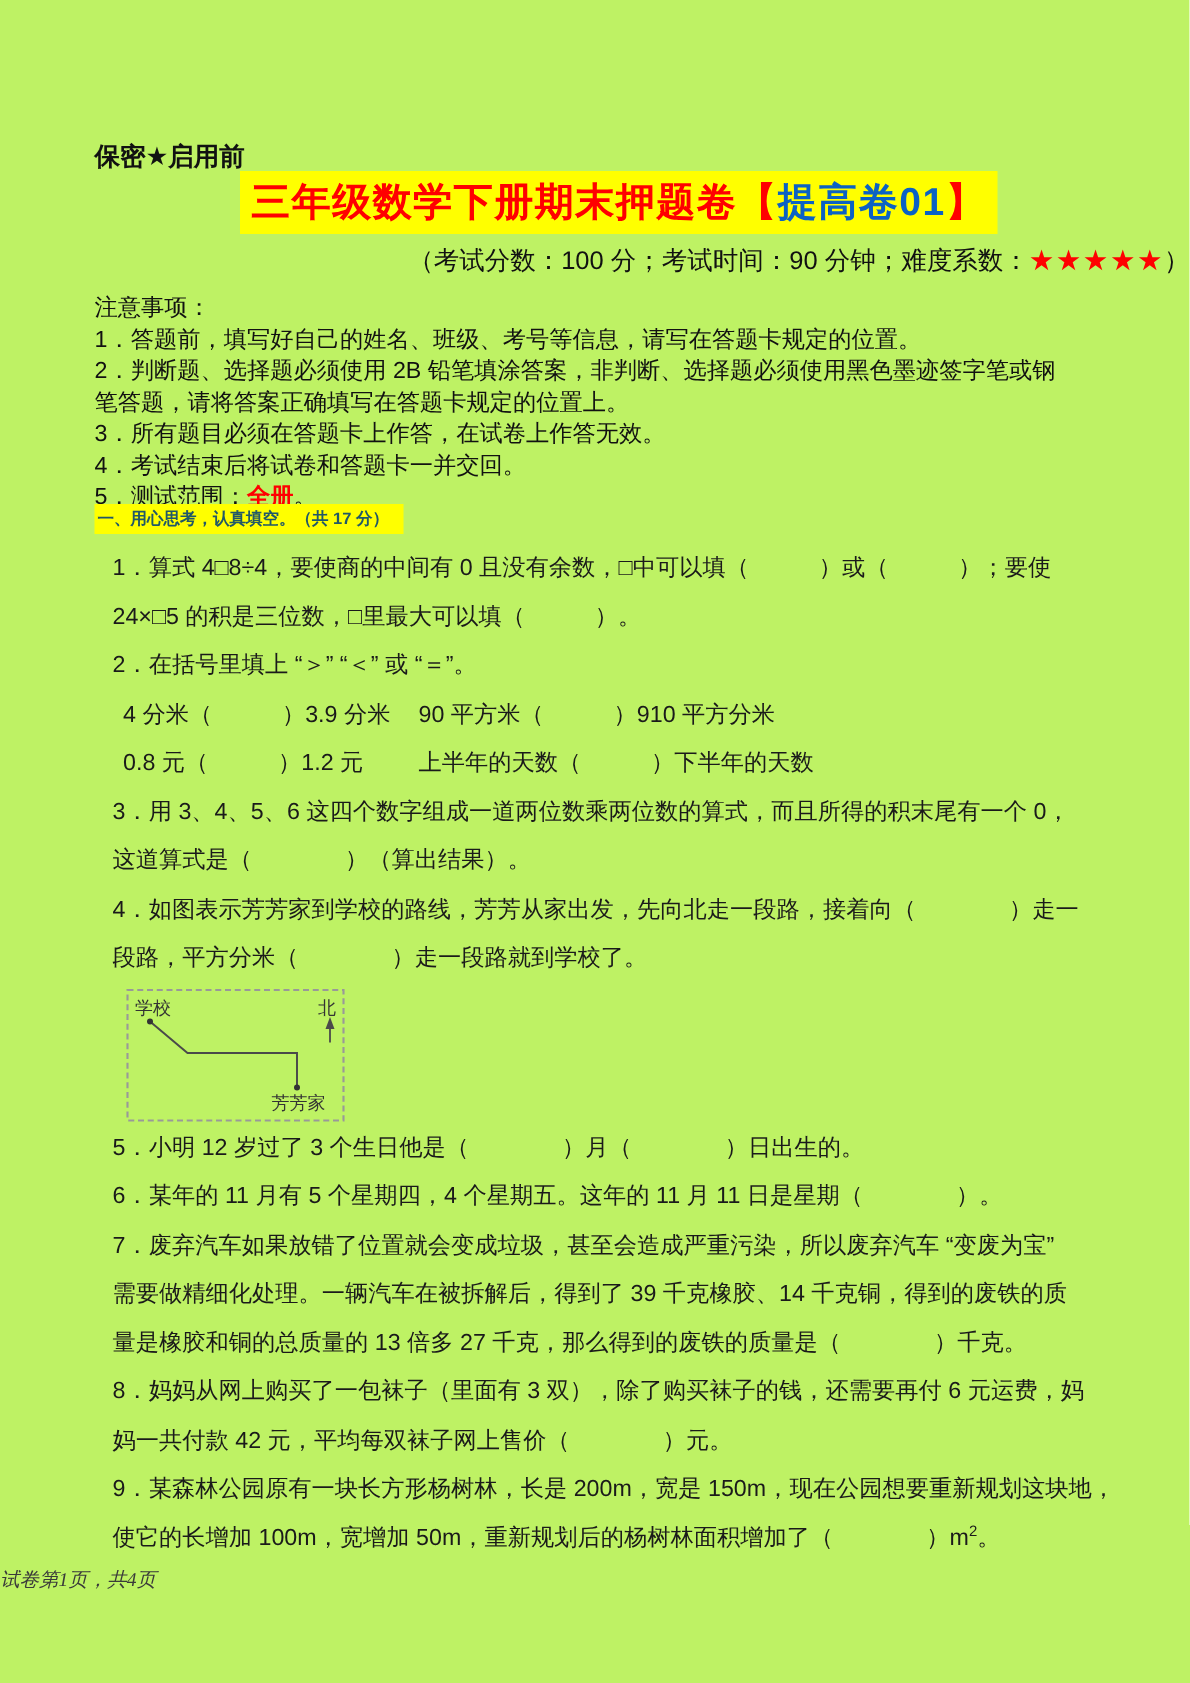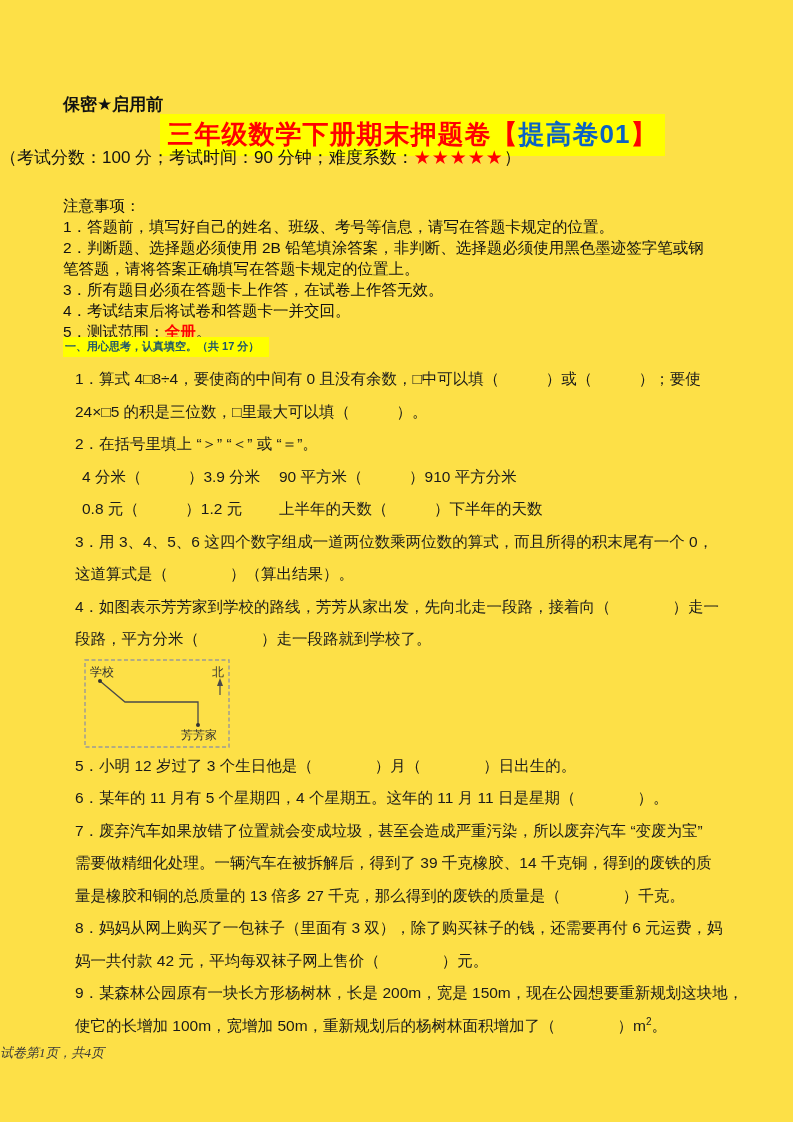--- a/index.html
+++ b/index.html
@@ -1,38 +1,38 @@
 <!DOCTYPE html>
 <html><head>
 <meta charset="utf-8">
 <style>
   html,body{margin:0;padding:0;background:#ffffff;}
   .page{
     position:relative;
     width:793px;height:1122px;
-    background:#fde047;
+    background:#bef264;
     font-family:"Liberation Sans","DejaVu Sans",sans-serif;
     color:#1f1f1f;
     overflow:hidden;
   }
   .secrecy{
     position:absolute;left:63px;top:93px;
     font-size:17px;font-weight:bold;color:#111;
   }
   .title-wrap{
     position:absolute;left:0;top:114px;width:793px;text-align:center;margin-left:16px;
   }
   .title-band{
     display:inline-block;background:#ffff00;padding:3px 8px 4px 8px;
     font-size:26px;font-weight:bold;letter-spacing:1px;white-space:nowrap;
   }
   .title-red{color:#ff0000;}
   .title-blue{color:#0b62c4;}
   .info-line{
-    position:absolute;left:0;top:146px;width:793px;text-align:left;
+    position:absolute;left:0;top:162px;width:793px;text-align:right;
     font-size:17px;color:#111;white-space:nowrap;
   }
   .info-stars{color:#ff0000;font-size:19px;letter-spacing:1px;vertical-align:-1px;}
   .notes{
     position:absolute;left:63px;top:195px;width:676px;
     font-size:15.5px;line-height:21px;color:#111;white-space:nowrap;
   }
   .notes .red{color:#ff0000;font-weight:bold;}
   .section-header{
     position:absolute;left:63px;top:336px;

